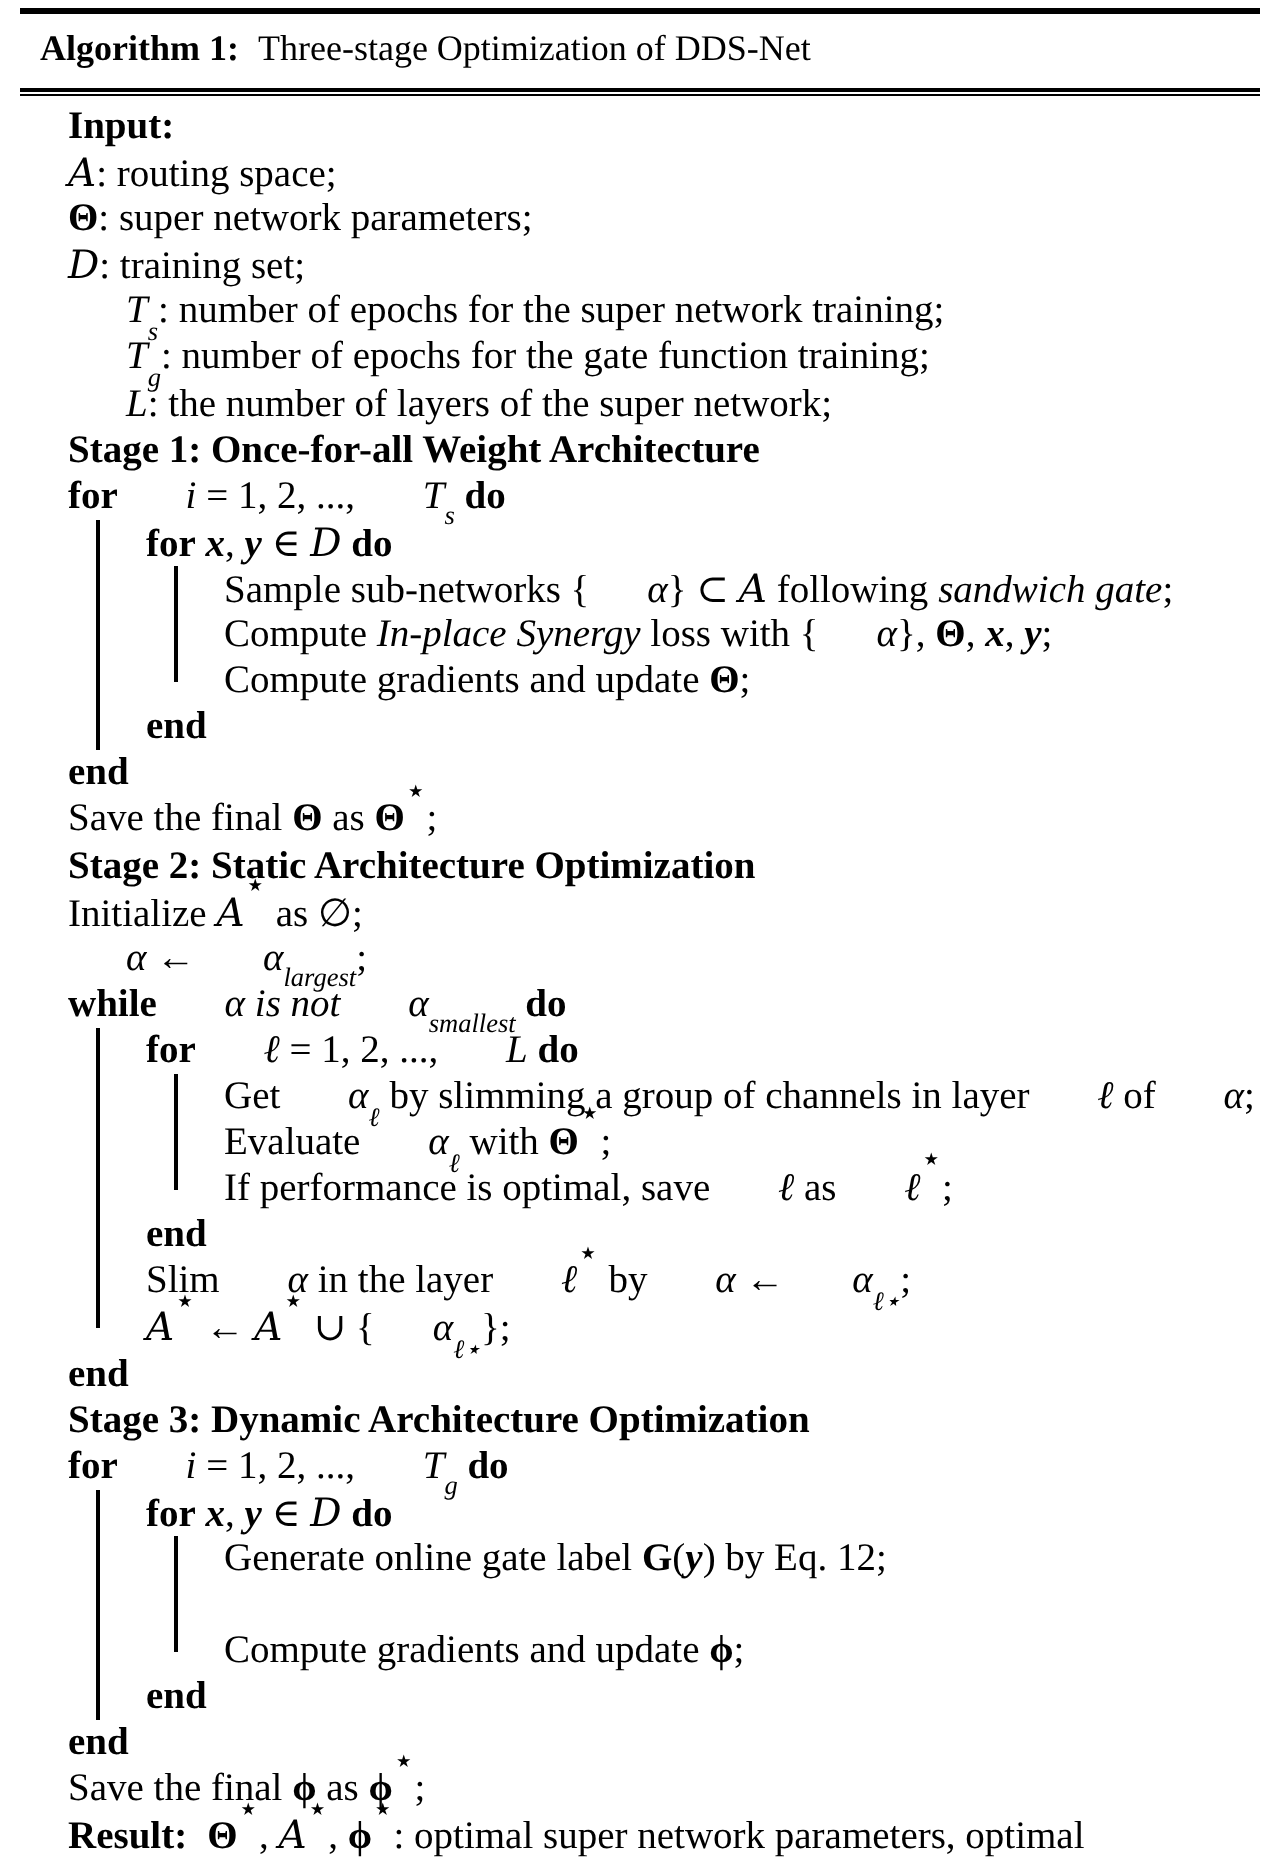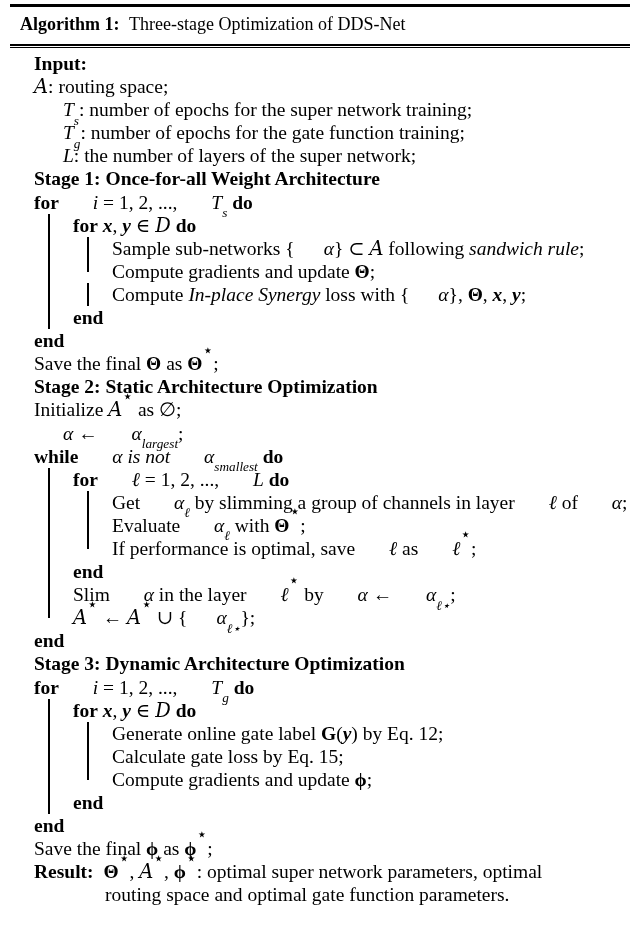--- a/index.html
+++ b/index.html
@@ -141,20 +141,26 @@
   <div id="alg-body">
 
     <div class="line">
       <span class="txt i0"><b>Input:</b></span>
     </div>
 
     <div class="line">
       <span class="txt i0"><span class="cal">A</span>: routing space;</span>
     </div>
     <div class="line">
+      <span class="txt i0"><span class="bsym">Θ</span>: super network parameters;</span>
+    </div>
+    <div class="line">
+      <span class="txt i0"><span class="cal">D</span>: training set;</span>
+    </div>
+    <div class="line">
       <span class="txt i0"><span class="mathit">T<sub>s</sub></span>: number of epochs for the super network training;</span>
     </div>
     <div class="line">
       <span class="txt i0"><span class="mathit">T<sub>g</sub></span>: number of epochs for the gate function training;</span>
     </div>
     <div class="line">
       <span class="txt i0"><span class="mathit">L</span>: the number of layers of the super network;</span>
     </div>
 
     <div class="line">
@@ -166,32 +172,32 @@
     </div>
 
     <div class="line">
       <span class="bar b1"></span>
       <span class="txt i1"><b>for</b> <span class="bmit">x</span>, <span class="bmit">y</span> ∈ <span class="cal">D</span> <b>do</b></span>
     </div>
 
     <div class="line">
       <span class="bar b1"></span>
       <span class="bar b2"></span>
-      <span class="txt i2">Sample sub-networks {<span class="mathit">α</span>} ⊂ <span class="cal">A</span> following <i>sandwich rule</i>;</span>
+      <span class="txt i2">Sample sub-networks {<span class="mathit">α</span>} ⊂ <span class="cal">A</span> following <i>sandwich gate</i>;</span>
+    </div>
+    <div class="line">
+      <span class="bar b1"></span>
+      <span class="bar b2"></span>
+      <span class="txt i2">Compute <i>In-place Synergy</i> loss with {<span class="mathit">α</span>}, <span class="bsym">Θ</span>, <span class="bmit">x</span>, <span class="bmit">y</span>;</span>
     </div>
     <div class="line">
       <span class="bar b1"></span>
       <span class="bar b2 half"></span>
       <span class="txt i2">Compute gradients and update <span class="bsym">Θ</span>;</span>
     </div>
-    <div class="line">
-      <span class="bar b1"></span>
-      <span class="bar b2"></span>
-      <span class="txt i2">Compute <i>In-place Synergy</i> loss with {<span class="mathit">α</span>}, <span class="bsym">Θ</span>, <span class="bmit">x</span>, <span class="bmit">y</span>;</span>
-    </div>
 
     <div class="line">
       <span class="bar b1"></span>
       <span class="txt i1"><b>end</b></span>
     </div>
     <div class="line">
       <span class="txt i0"><b>end</b></span>
     </div>
 
     <div class="line">
@@ -266,21 +272,20 @@
     </div>
 
     <div class="line">
       <span class="bar b1"></span>
       <span class="bar b2"></span>
       <span class="txt i2">Generate online gate label <b>G</b>(<span class="bmit">y</span>) by Eq. 12;</span>
     </div>
     <div class="line">
       <span class="bar b1"></span>
       <span class="bar b2"></span>
-      <span class="txt i2">Calculate gate loss by Eq. 15;</span>
     </div>
     <div class="line">
       <span class="bar b1"></span>
       <span class="bar b2 half"></span>
       <span class="txt i2">Compute gradients and update <span class="bsym">ϕ</span>;</span>
     </div>
 
     <div class="line">
       <span class="bar b1"></span>
       <span class="txt i1"><b>end</b></span>

